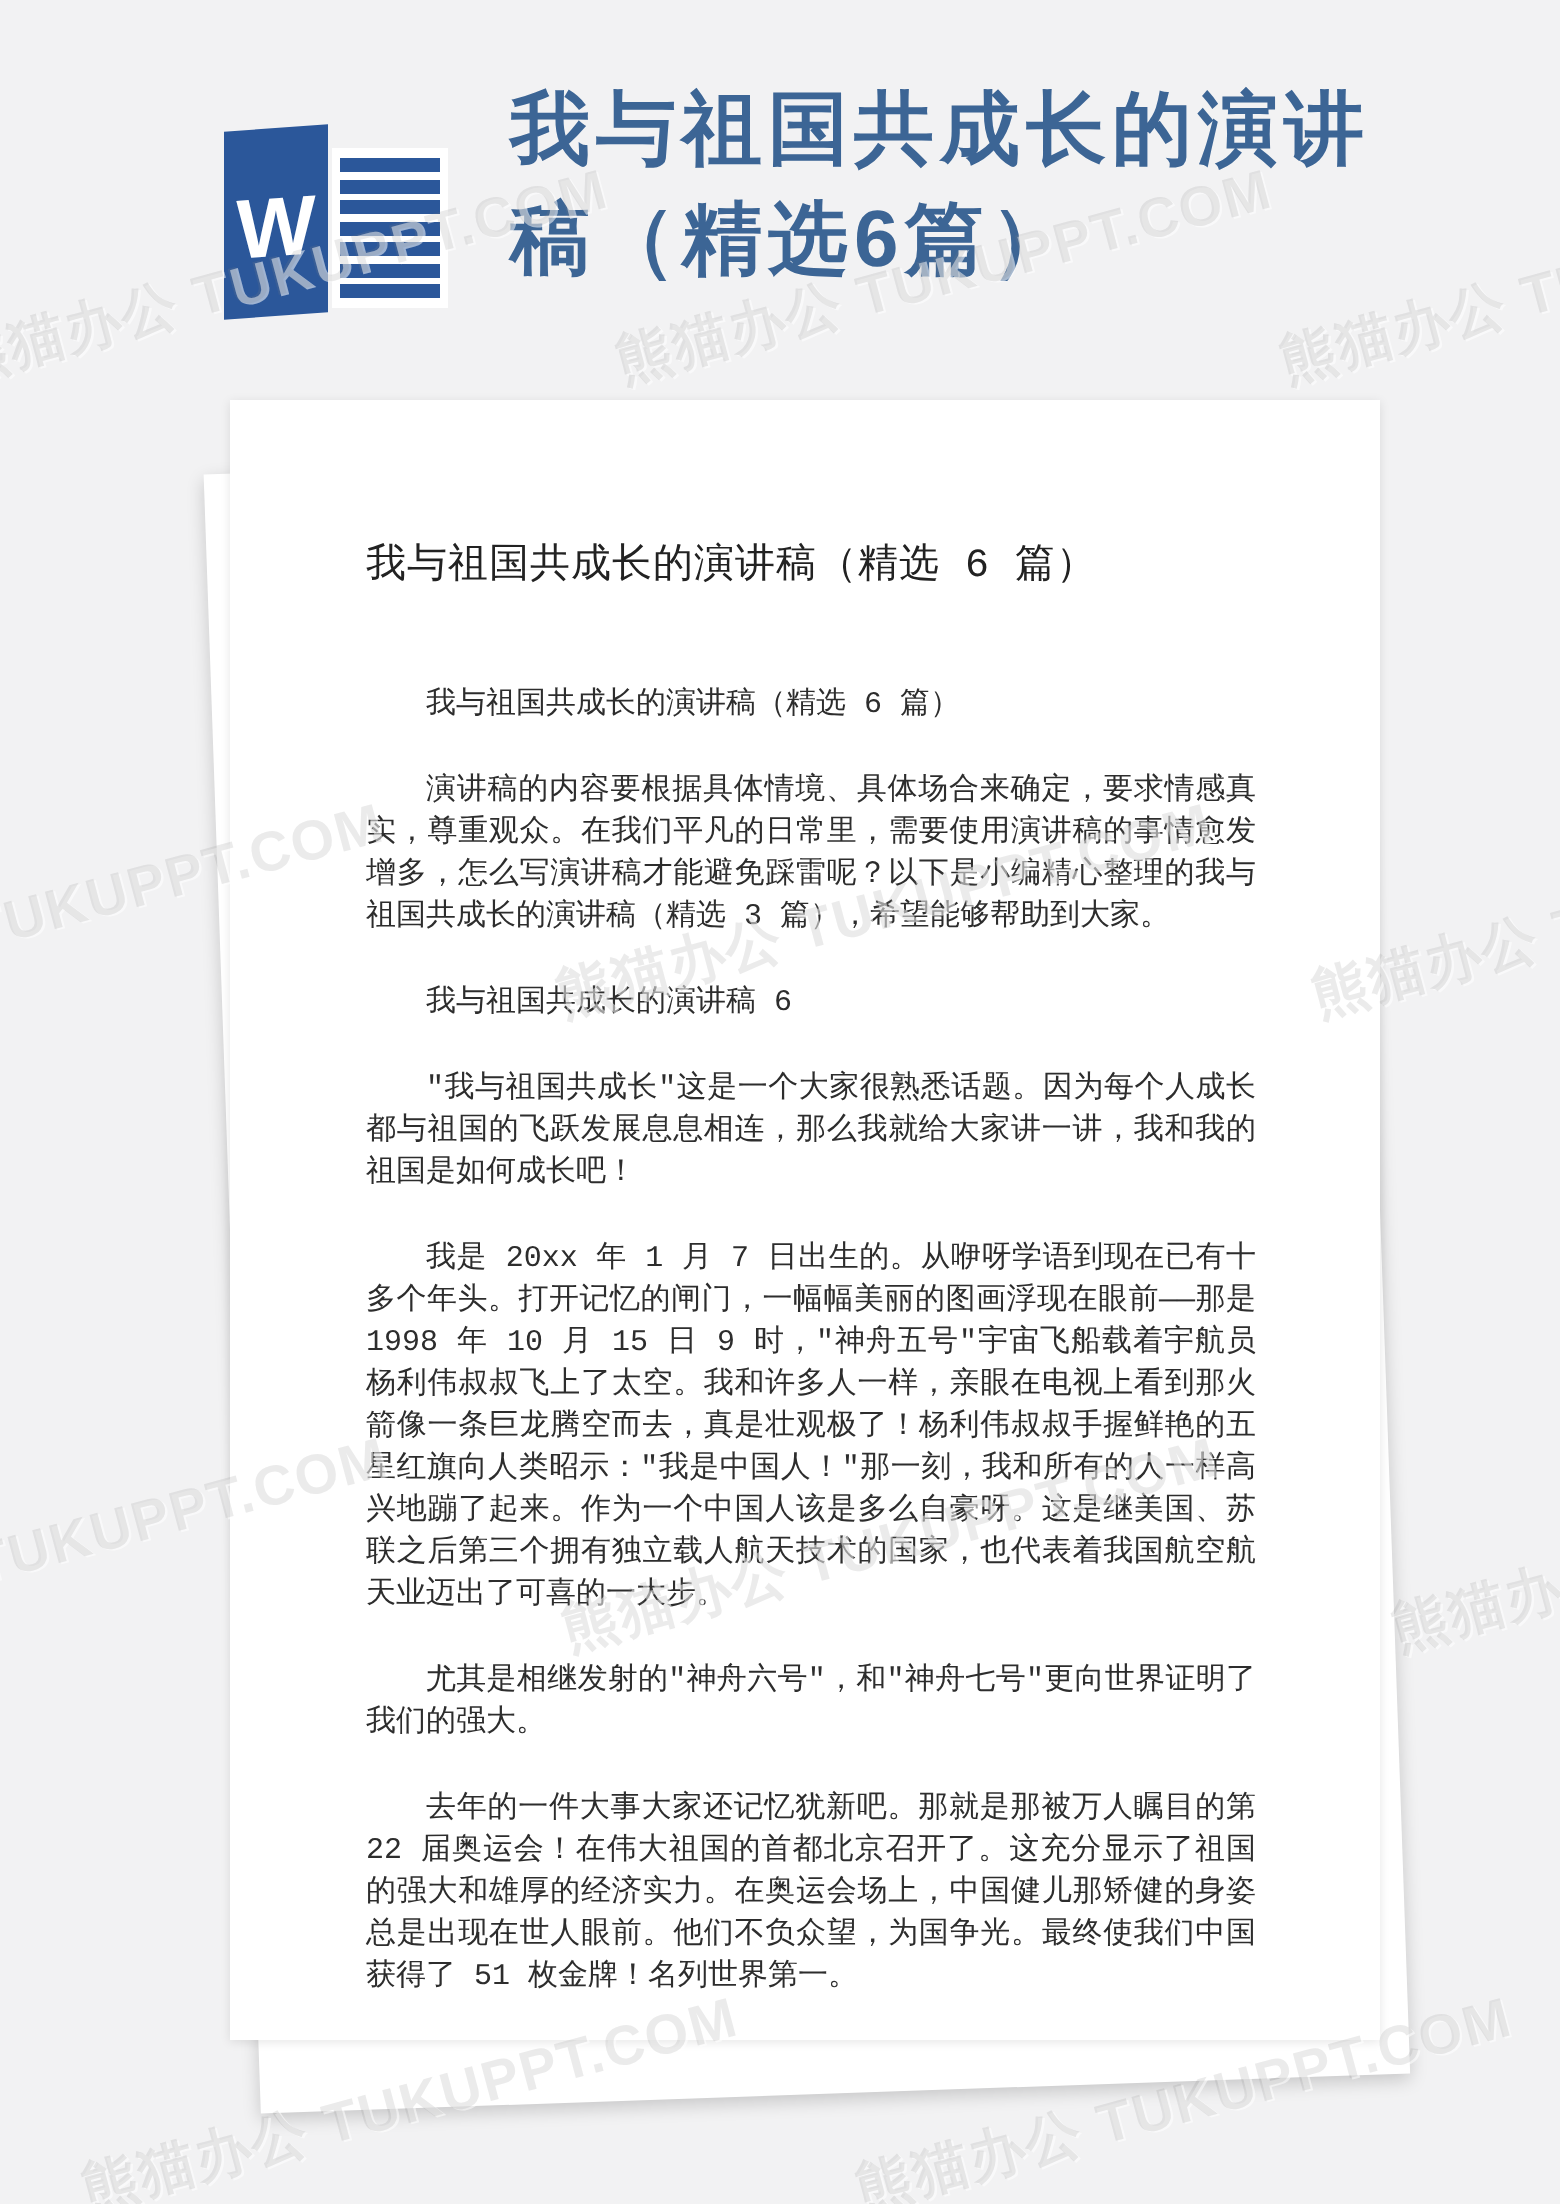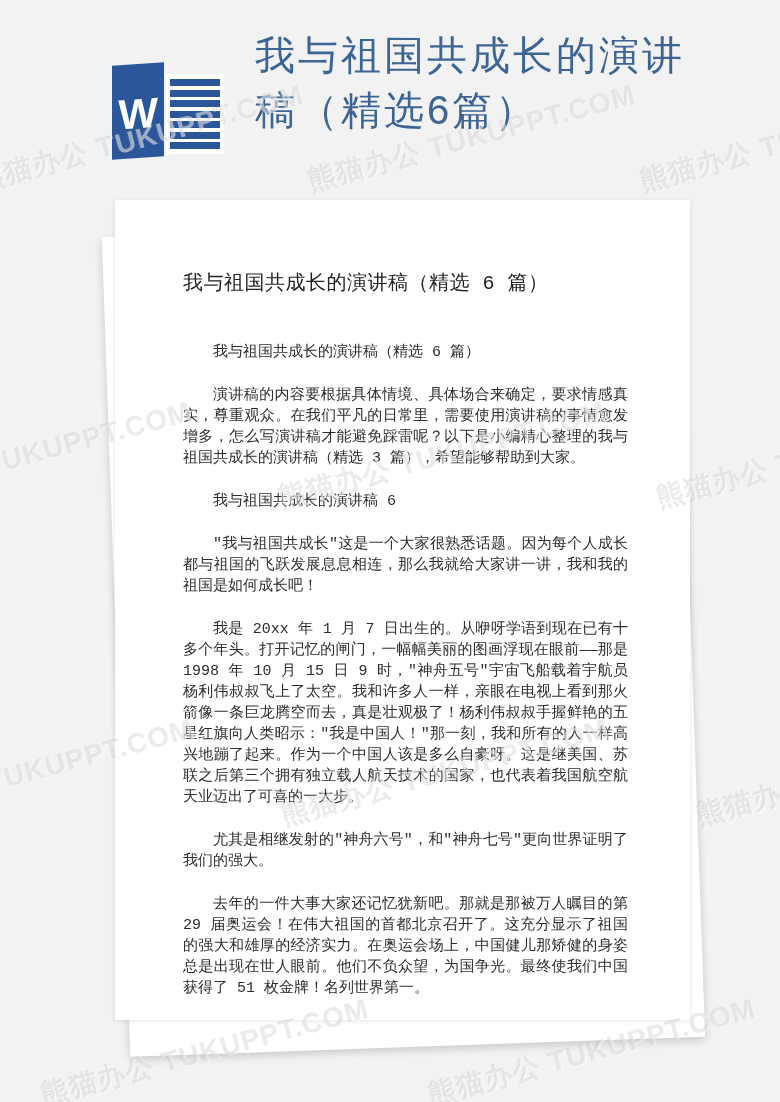--- a/index.html
+++ b/index.html
@@ -29,23 +29,23 @@
   }
   .word-icon .doc-sheet {
     position: absolute; left: 54px; top: 12px; width: 58px; height: 80px;
     background: #ffffff; z-index: 1;
     box-sizing: border-box; padding: 5px 4px;
     display: flex; flex-direction: column; justify-content: space-between;
   }
   .word-icon .stripe { height: 7px; background: #2b579a; }
 
   .page-title {
-    position: absolute; left: 255px; top: 28px; margin: 0;
+    position: absolute; left: 255px; top: 38px; margin: 0;
     width: 500px;
-    font-size: 40px; line-height: 55px; font-weight: 400;
+    font-size: 40px; line-height: 55px; font-weight: 700;
     letter-spacing: 3px;
     color: #3c6595;
   }
 
   
   .stack { position: absolute; left: 115px; top: 200px; width: 575px; height: 820px; }
   .sheet {
     position: absolute; inset: 0; background: #ffffff;
   }
   .back-sheet {
@@ -115,21 +115,21 @@
     <div class="sheet back-sheet"></div>
     <div class="sheet main-sheet">
       <h2 class="doc-title">我与祖国共成长的演讲稿（精选 6 篇）</h2>
       <div id="doc-body">
           <p class="block subtitle">我与祖国共成长的演讲稿（精选 6 篇）</p>
           <p class="block paragraph">演讲稿的内容要根据具体情境、具体场合来确定，要求情感真实，尊重观众。在我们平凡的日常里，需要使用演讲稿的事情愈发增多，怎么写演讲稿才能避免踩雷呢？以下是小编精心整理的我与祖国共成长的演讲稿（精选 3 篇），希望能够帮助到大家。</p>
           <p class="block heading">我与祖国共成长的演讲稿 6</p>
           <p class="block paragraph">"我与祖国共成长"这是一个大家很熟悉话题。因为每个人成长都与祖国的飞跃发展息息相连，那么我就给大家讲一讲，我和我的祖国是如何成长吧！</p>
           <p class="block paragraph">我是 20xx 年 1 月 7 日出生的。从咿呀学语到现在已有十多个年头。打开记忆的闸门，一幅幅美丽的图画浮现在眼前——那是 1998 年 10 月 15 日 9 时，"神舟五号"宇宙飞船载着宇航员杨利伟叔叔飞上了太空。我和许多人一样，亲眼在电视上看到那火箭像一条巨龙腾空而去，真是壮观极了！杨利伟叔叔手握鲜艳的五星红旗向人类昭示："我是中国人！"那一刻，我和所有的人一样高兴地蹦了起来。作为一个中国人该是多么自豪呀。这是继美国、苏联之后第三个拥有独立载人航天技术的国家，也代表着我国航空航天业迈出了可喜的一大步。</p>
           <p class="block paragraph">尤其是相继发射的"神舟六号"，和"神舟七号"更向世界证明了我们的强大。</p>
-          <p class="block paragraph">去年的一件大事大家还记忆犹新吧。那就是那被万人瞩目的第 29 届奥运会！在伟大祖国的首都北京召开了。这充分显示了祖国的强大和雄厚的经济实力。在奥运会场上，中国健儿那矫健的身姿总是出现在世人眼前。他们不负众望，为国争光。最终使我们中国获得了 51 枚金牌！名列世界第一。</p>
+          <p class="block paragraph">去年的一件大事大家还记忆犹新吧。那就是那被万人瞩目的第 22 届奥运会！在伟大祖国的首都北京召开了。这充分显示了祖国的强大和雄厚的经济实力。在奥运会场上，中国健儿那矫健的身姿总是出现在世人眼前。他们不负众望，为国争光。最终使我们中国获得了 51 枚金牌！名列世界第一。</p>
         </div>
     </div>
   </div>
 
   <div class="watermark-layer">
       <div class="wm" style="left: 140px; top: 138px;">熊猫办公 TUKUPPT.COM</div>
       <div class="wm" style="left: 472px; top: 138px;">熊猫办公 TUKUPPT.COM</div>
       <div class="wm" style="left: 804px; top: 138px;">熊猫办公 TUKUPPT.COM</div>
       <div class="wm" style="left: 28px; top: 455px;">熊猫办公 TUKUPPT.COM</div>
       <div class="wm" style="left: 442px; top: 455px;">熊猫办公 TUKUPPT.COM</div>

